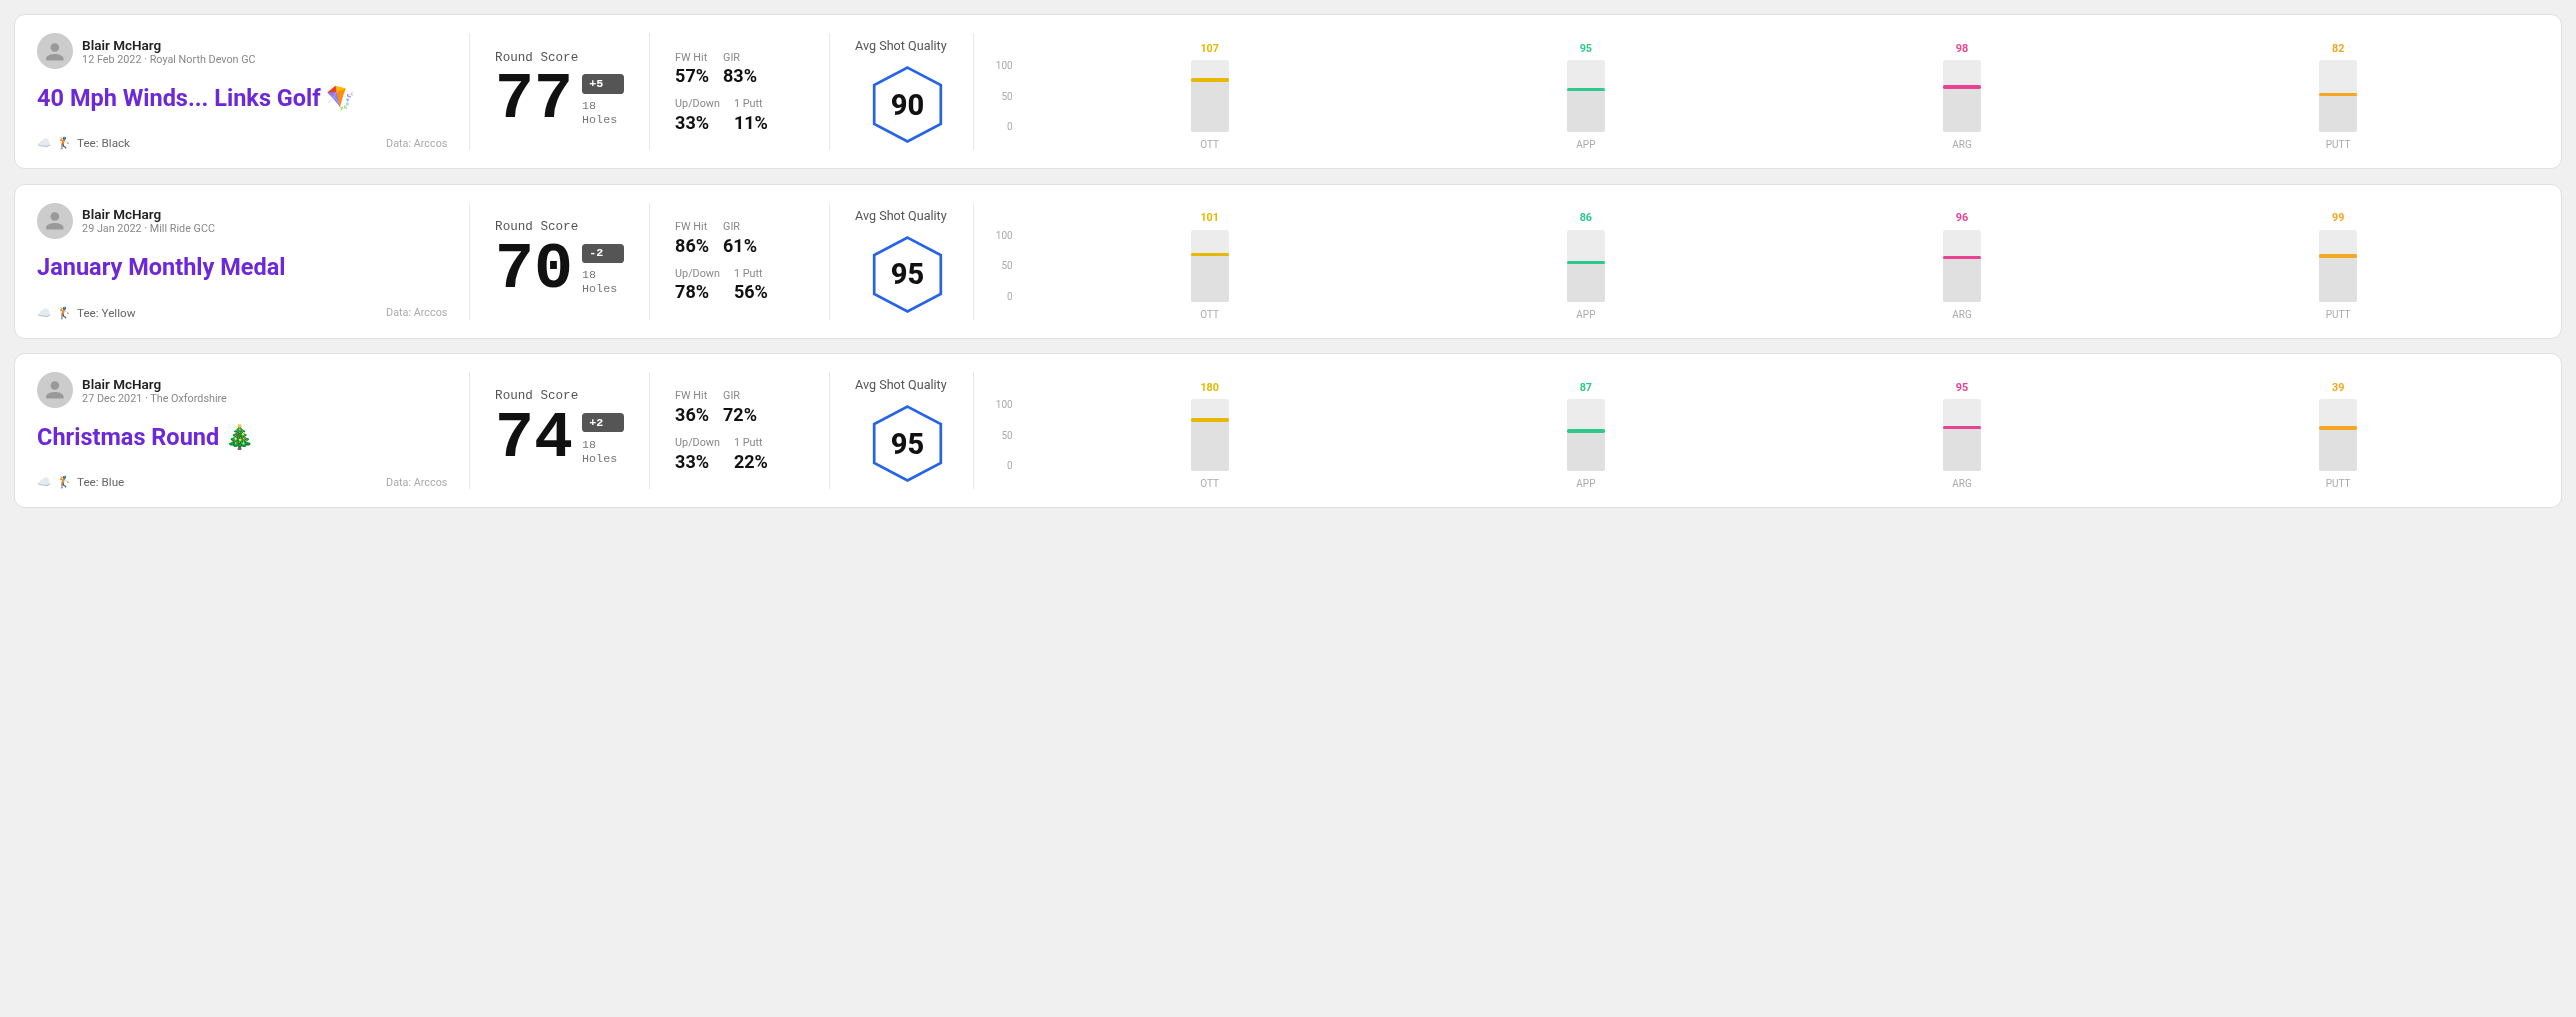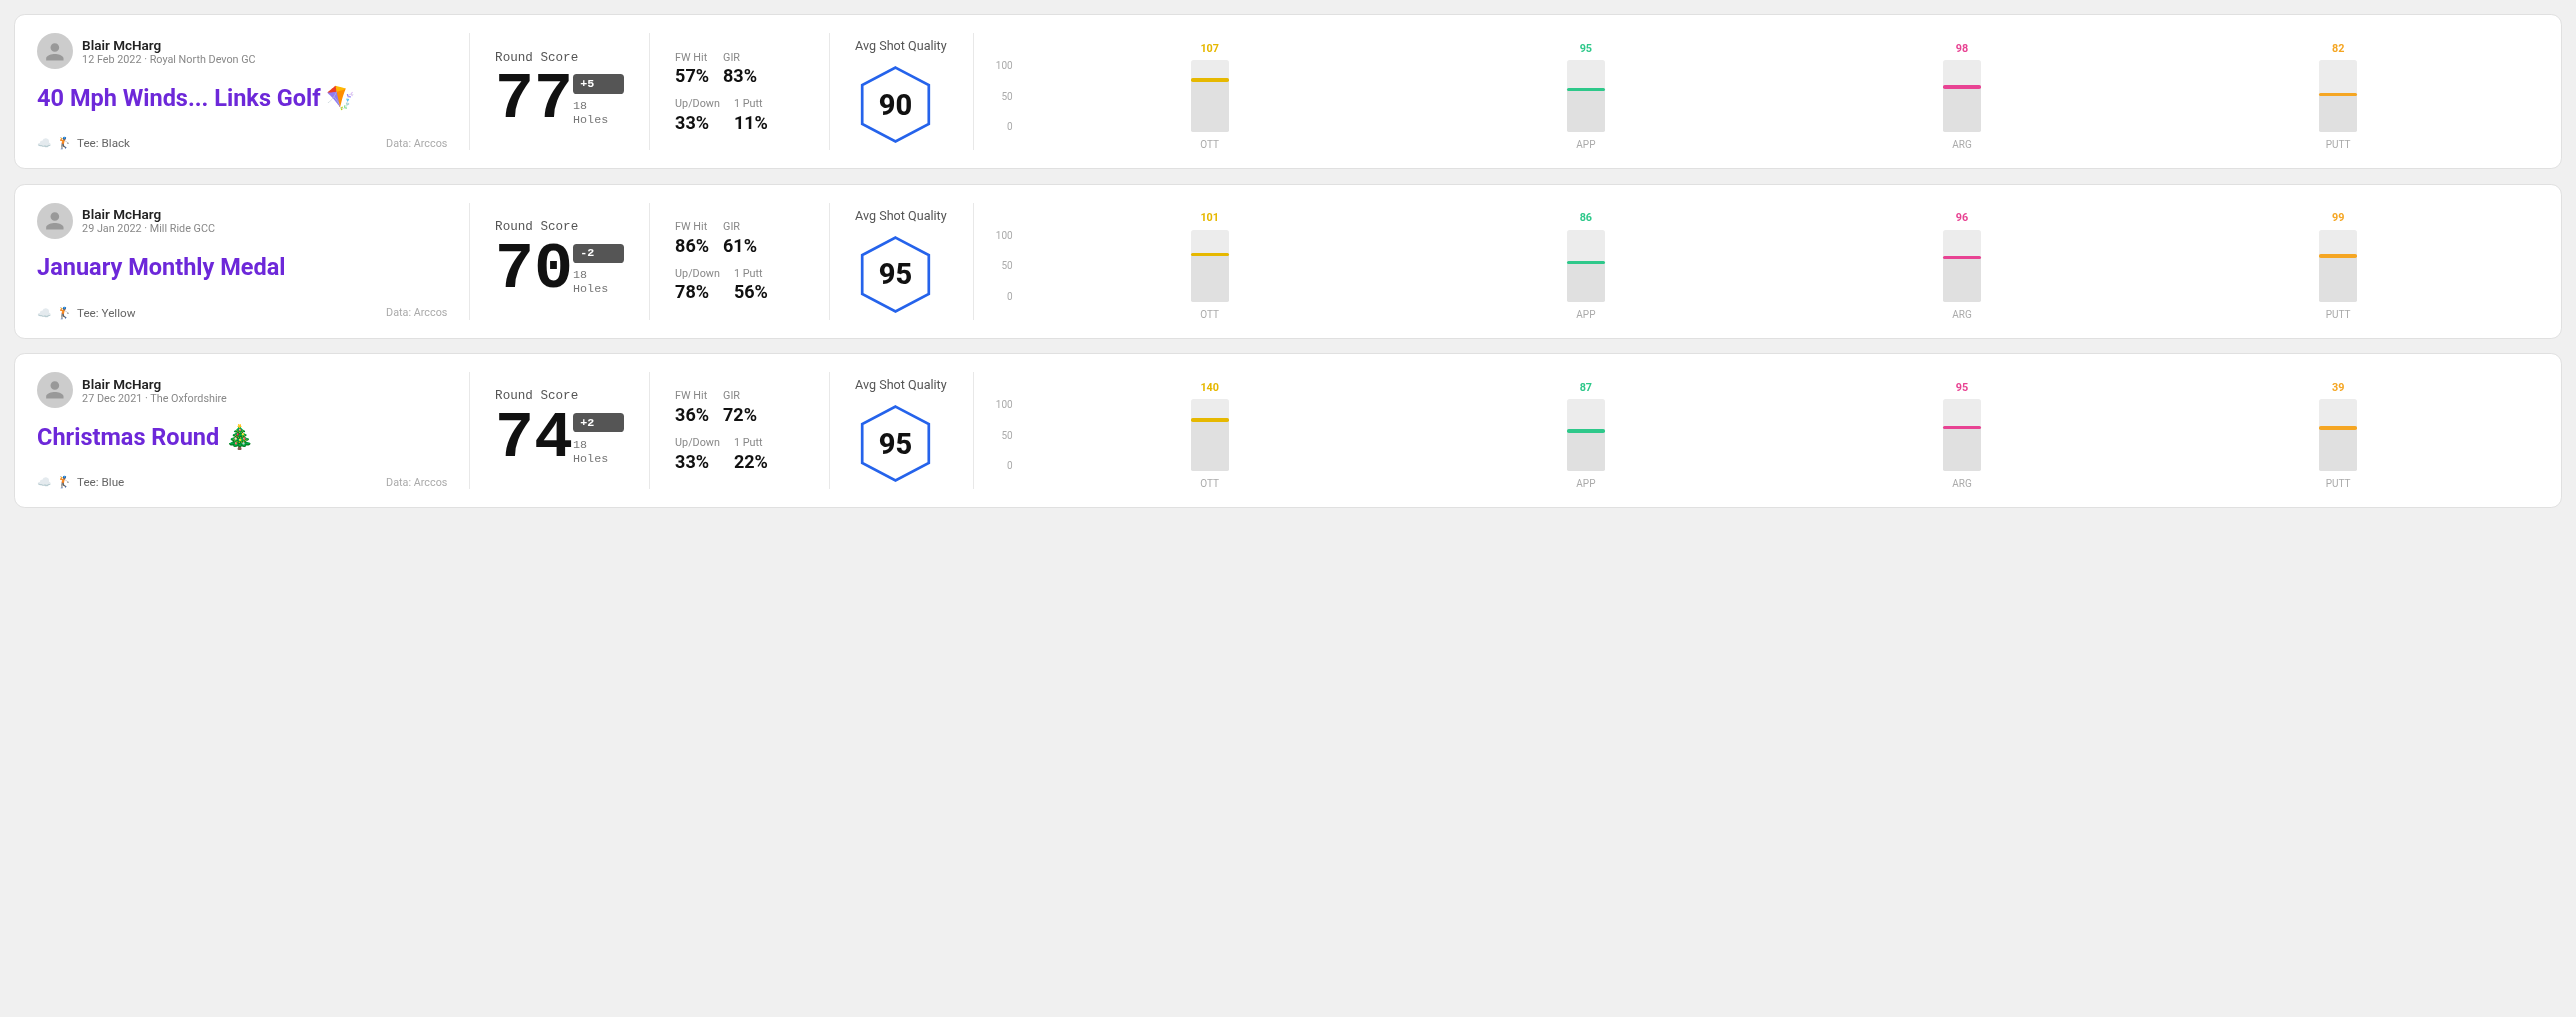--- a/index.html
+++ b/index.html
@@ -83,21 +83,21 @@
       flex: 0 0 180px;
       display: flex;
       flex-direction: column;
       padding: 0 25px;
       border-right: 0.9px solid #e8e8e8;
       justify-content: center;
       font-family: Liberation Mono, monospace;
     }
 
     .score-label { font-size: 12.6px; color: #555; margin-bottom: 3.6px; }
-    .score-row { display: flex; align-items: center; }
+    .score-row { display: flex; align-items: center; gap: 9px; }
     .score-number {
       font-size: 65px;
       font-weight: 800;
       color: #111;
       line-height: 1;
     }
     .score-badge-col { display: flex; flex-direction: column; gap: 3.6px; }
     .score-badge {
       display: inline-block;
       padding: 2.7px 7.2px;
@@ -127,21 +127,21 @@
     .stat-value { font-size: 18px; font-weight: 700; color: #111; }
 
     
     .card-quality {
       flex: 0 0 144px;
       display: flex;
       flex-direction: column;
       padding: 0 25px;
       border-right: 0.9px solid #e8e8e8;
       justify-content: center;
-      align-items: flex-start;
+      align-items: flex-end;
     }
 
     .quality-label { font-size: 12.6px; color: #555; margin-bottom: 10.8px; align-self: flex-start; }
 
     .hexagon-container {
       display: flex;
       align-items: center;
       justify-content: center;
       width: 81px;
       height: 81px;
@@ -522,21 +522,21 @@
   </div>
       </div>
       <div class="card-chart">
         <div class="chart-area" style="align-items: flex-end; height: 117px; position: relative;">
           <div class="chart-y-axis">
             <span class="y-label">100</span>
             <span class="y-label">50</span>
             <span class="y-label">0</span>
           </div>
           <div class="bar-group">
-            <div class="bar-value-label color-ott">140</div>
+            <div class="bar-value-label color-ott">180</div>
             <div class="bar-track" style="width: 38px; height: 72px; background: rgb(236, 236, 236); border-radius: 2.7px; position: relative;">
               <div class="bar-fill" style="position: absolute; bottom: 0px; left: 0px; right: 0px; height: 73%; background: rgb(224, 224, 224); border-radius: 1.8px;">
                 <div class="bar-accent-line line-ott" style="position: absolute; top: 0px; left: 0px; right: 0px; height: 3.6px; border-radius: 1.8px;"></div>
               </div>
             </div>
             <div class="bar-x-label">OTT</div>
           </div>
           <div class="bar-group">
             <div class="bar-value-label color-app">87</div>
             <div class="bar-track" style="width: 38px; height: 72px; background: rgb(236, 236, 236); border-radius: 2.7px; position: relative;">

